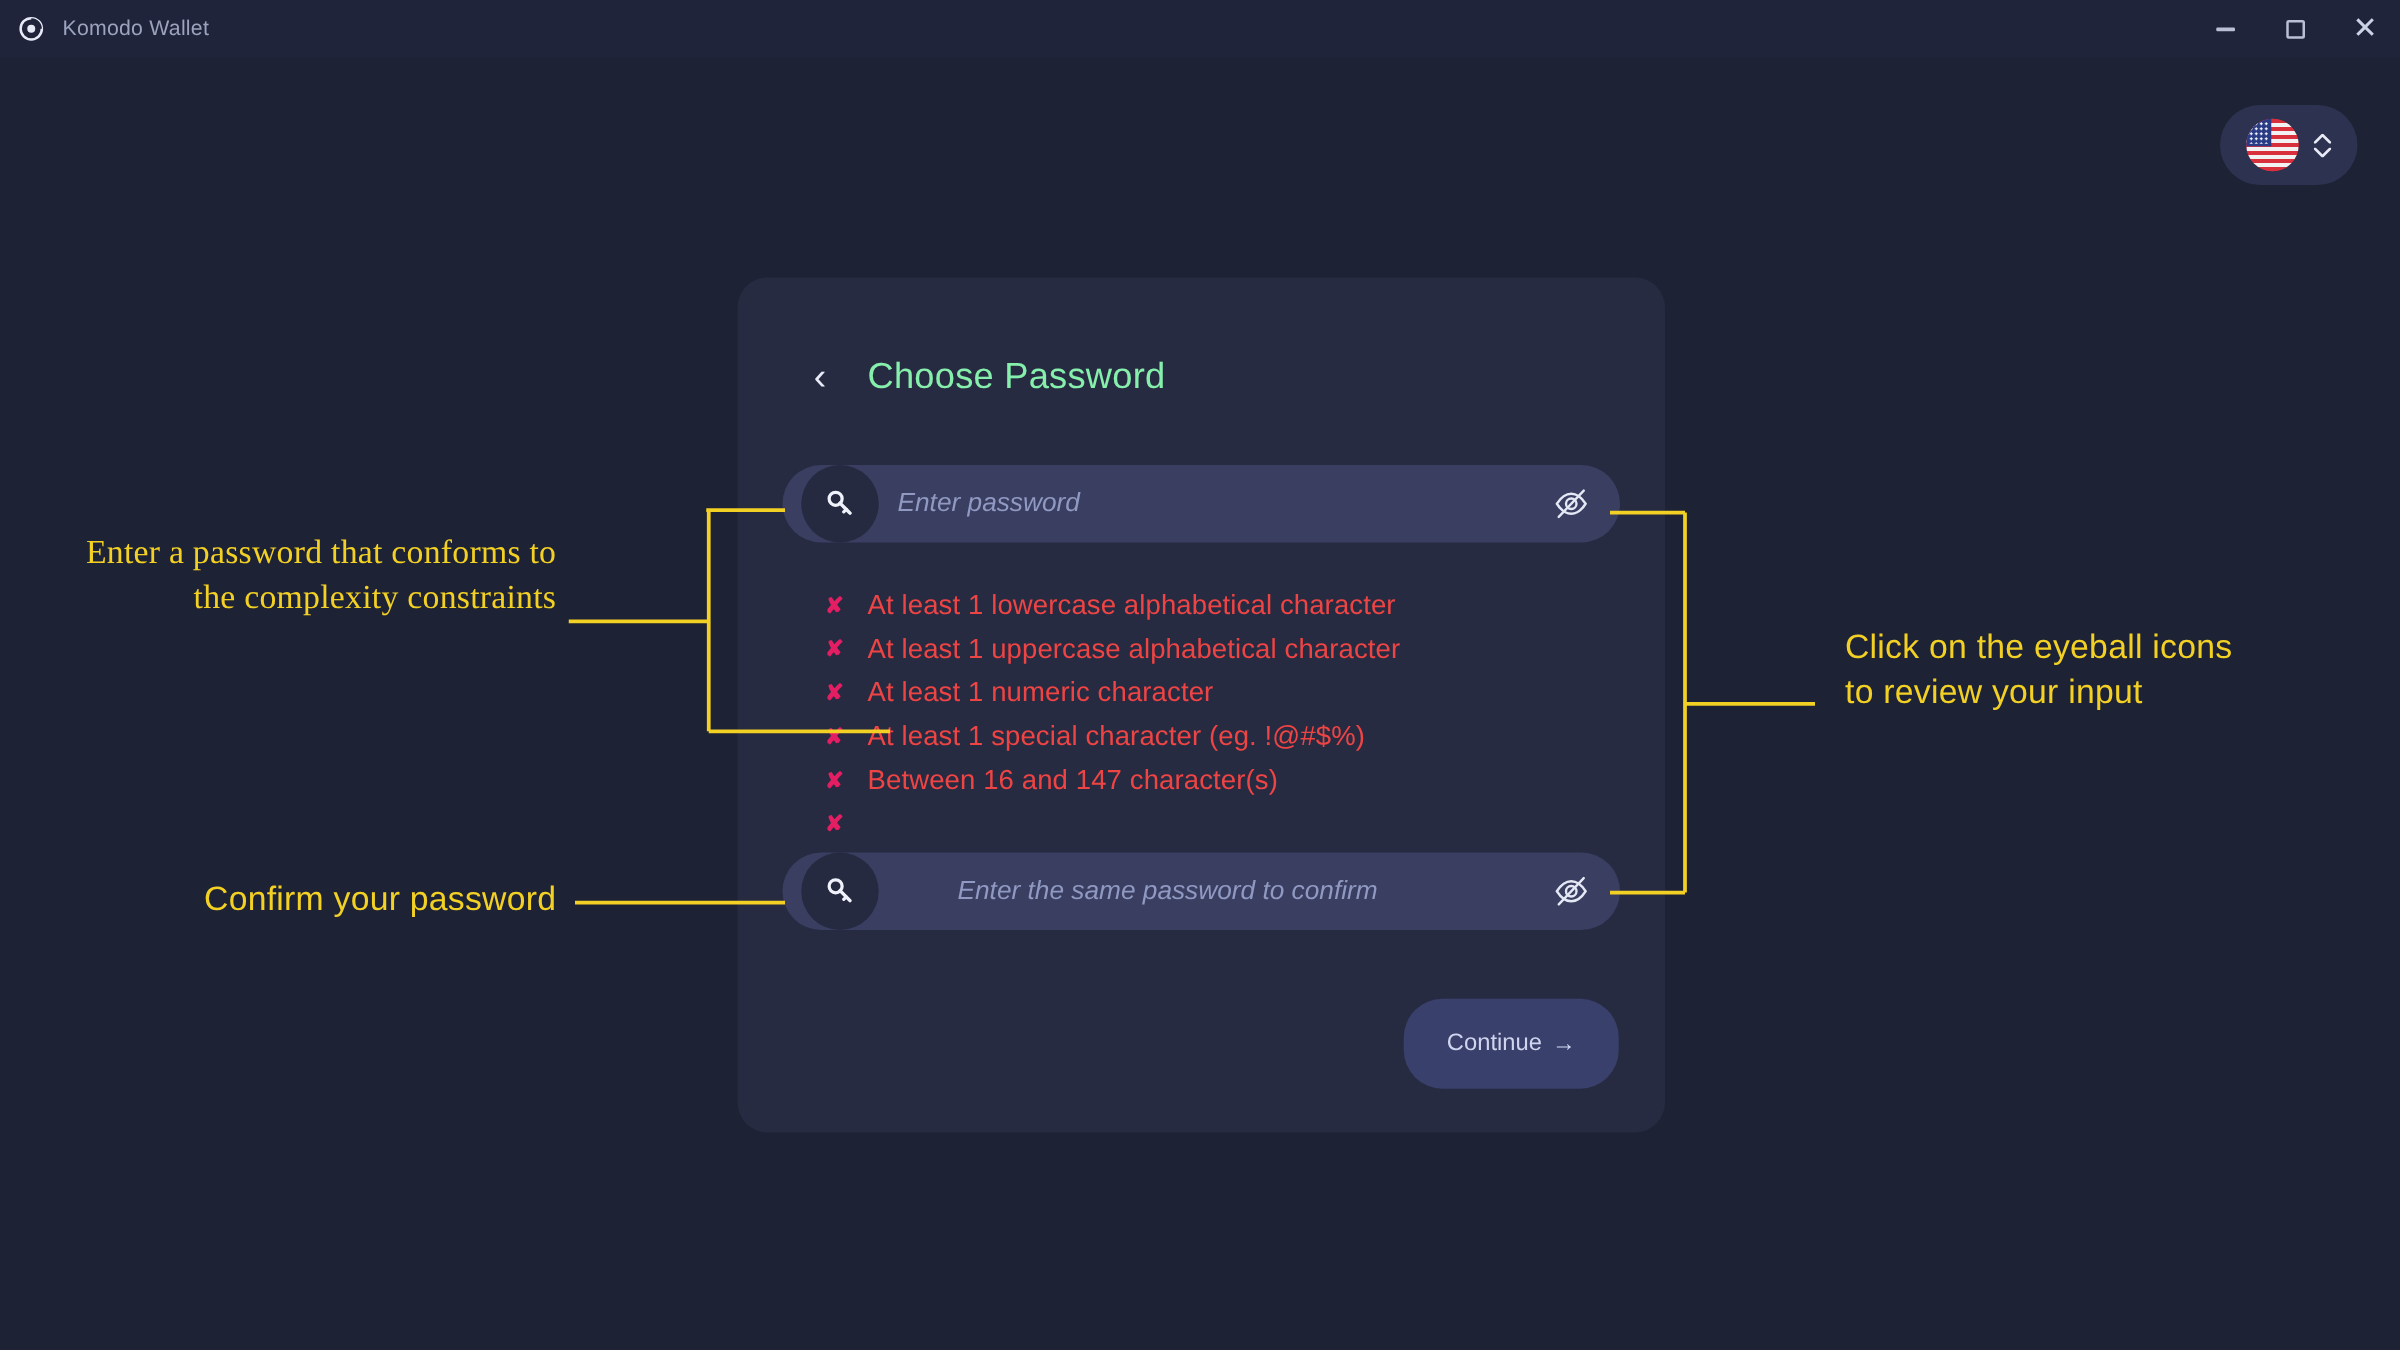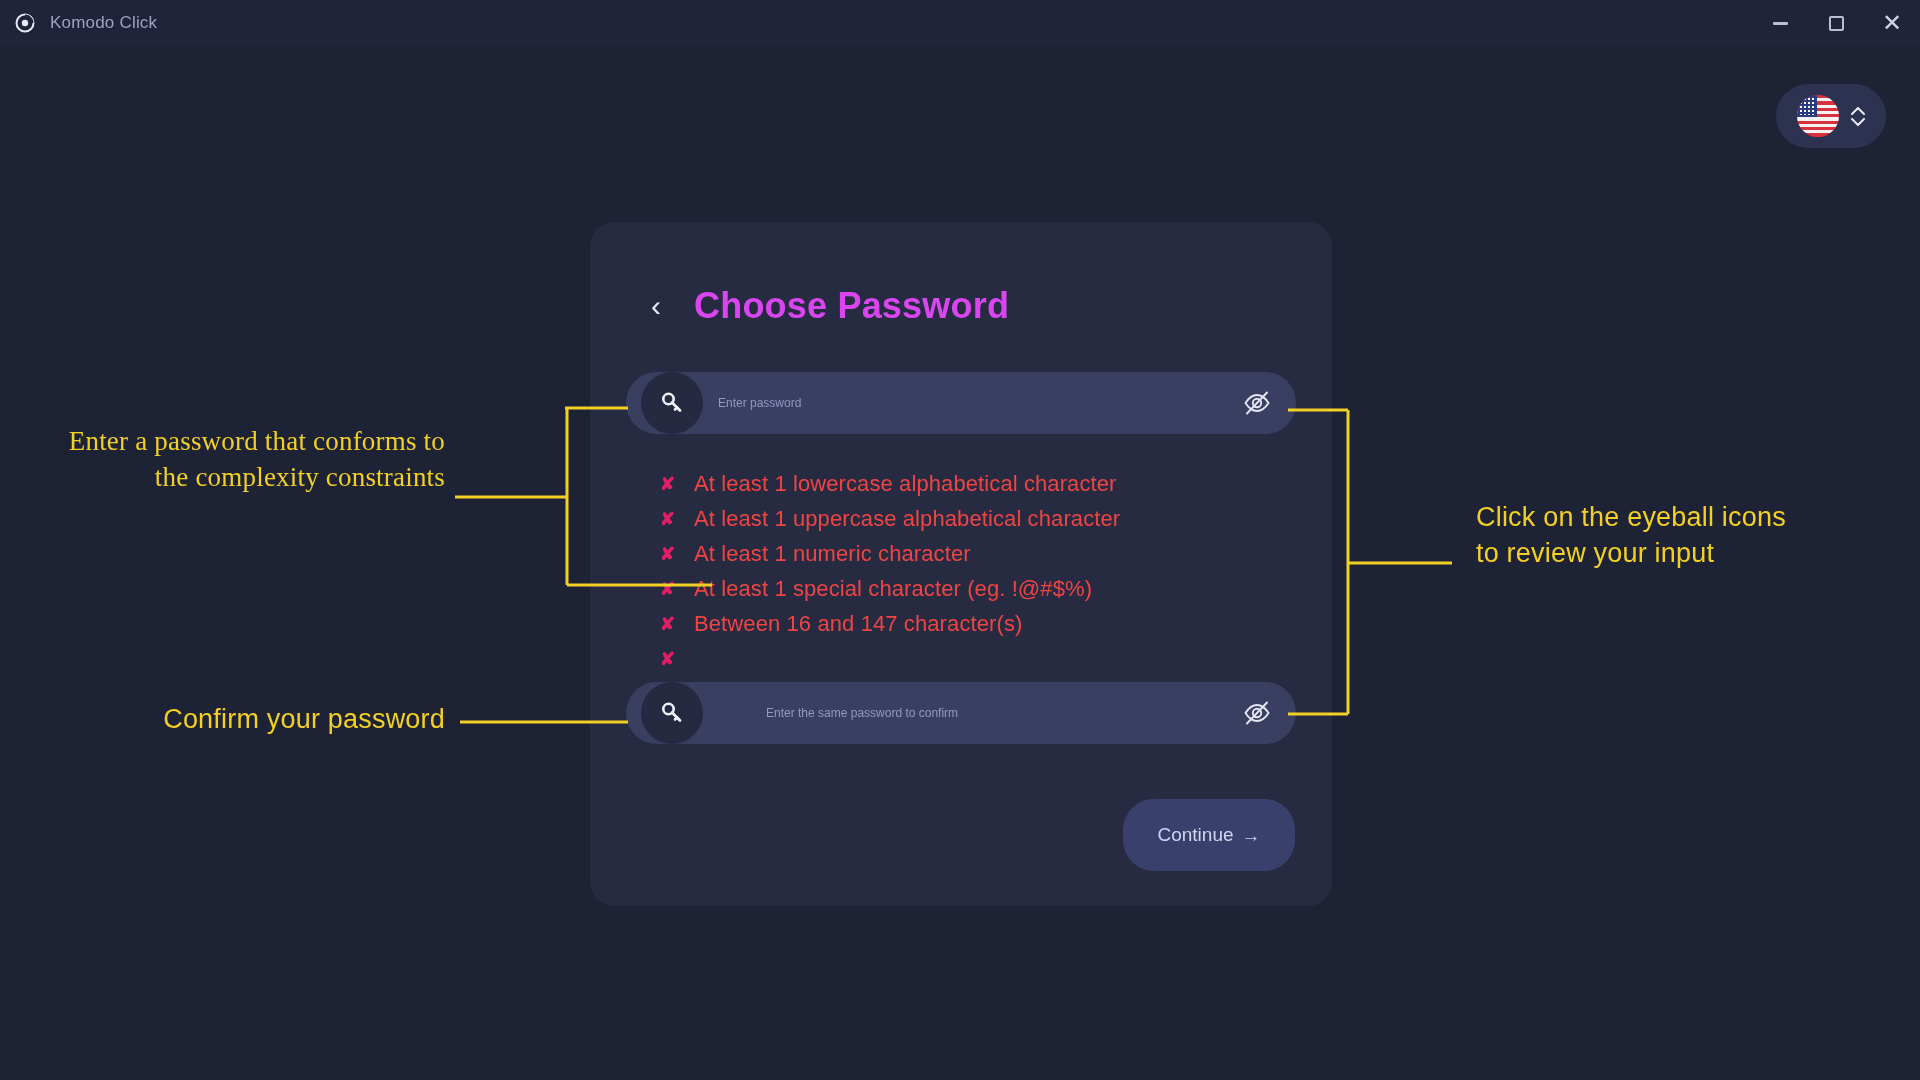--- a/index.html
+++ b/index.html
@@ -106,23 +106,23 @@
   }
   .back-chev {
     color: #e9ecf7;
     font-size: 30px;
     line-height: 1;
     font-weight: 300;
     width: 16px;
     display: flex; justify-content: center;
   }
   .card-title {
-    font-size: 36px;
-    font-weight: bold;
-    color: #d946ef;
+    font-size: 29px;
+    font-weight: normal;
+    color: #86efac;
     letter-spacing: 0.2px;
   }
 
   
   .field {
     position: absolute;
     left: 626px;
     width: 670px; height: 62px;
     background: #3a3f62;
     border-radius: 31px;
@@ -140,23 +140,24 @@
     width: 62px; height: 62px;
     background: #262a40;
     border-radius: 31px;
     display: flex; align-items: center; justify-content: center;
   }
   .field-input {
     flex: 1;
     background: transparent;
     border: none; outline: none;
     font-family: "Liberation Sans", sans-serif;
-    font-size: 12px;
+    font-size: 21px;
     color: #e6e9f6;
     padding: 0;
+    font-style: italic;
   }
   .field-input::placeholder { color: #8f99c2; }
   .eye-btn {
     width: 78px; height: 62px;
     flex: none;
     display: flex; align-items: center; justify-content: center;
   }
 
   
   .rules {
@@ -230,21 +231,21 @@
 <body>
 
 <div class="titlebar">
   <span class="tb-logo">
     <svg width="20" height="20" viewBox="0 0 20 20">
       <circle cx="10" cy="10" r="8.5" fill="none" stroke="#e6e9f6" stroke-width="2"></circle>
       <circle cx="10" cy="10" r="3.2" fill="#e6e9f6"></circle>
       <path d="M10 1.5 A8.5 8.5 0 0 1 18.5 10 L14 10 A4 4 0 0 0 10 6 Z" fill="#20243a"></path>
     </svg>
   </span>
-  <span class="tb-title">Komodo Click</span>
+  <span class="tb-title">Komodo Wallet</span>
   <span class="tb-spacer"></span>
   <span class="tb-btn">
     <span class="tb-min-glyph"></span>
   </span>
   <span class="tb-btn">
     <span class="tb-max-glyph"></span>
   </span>
   <span class="tb-btn">
     <span class="tb-close-glyph">✕</span>
   </span>

